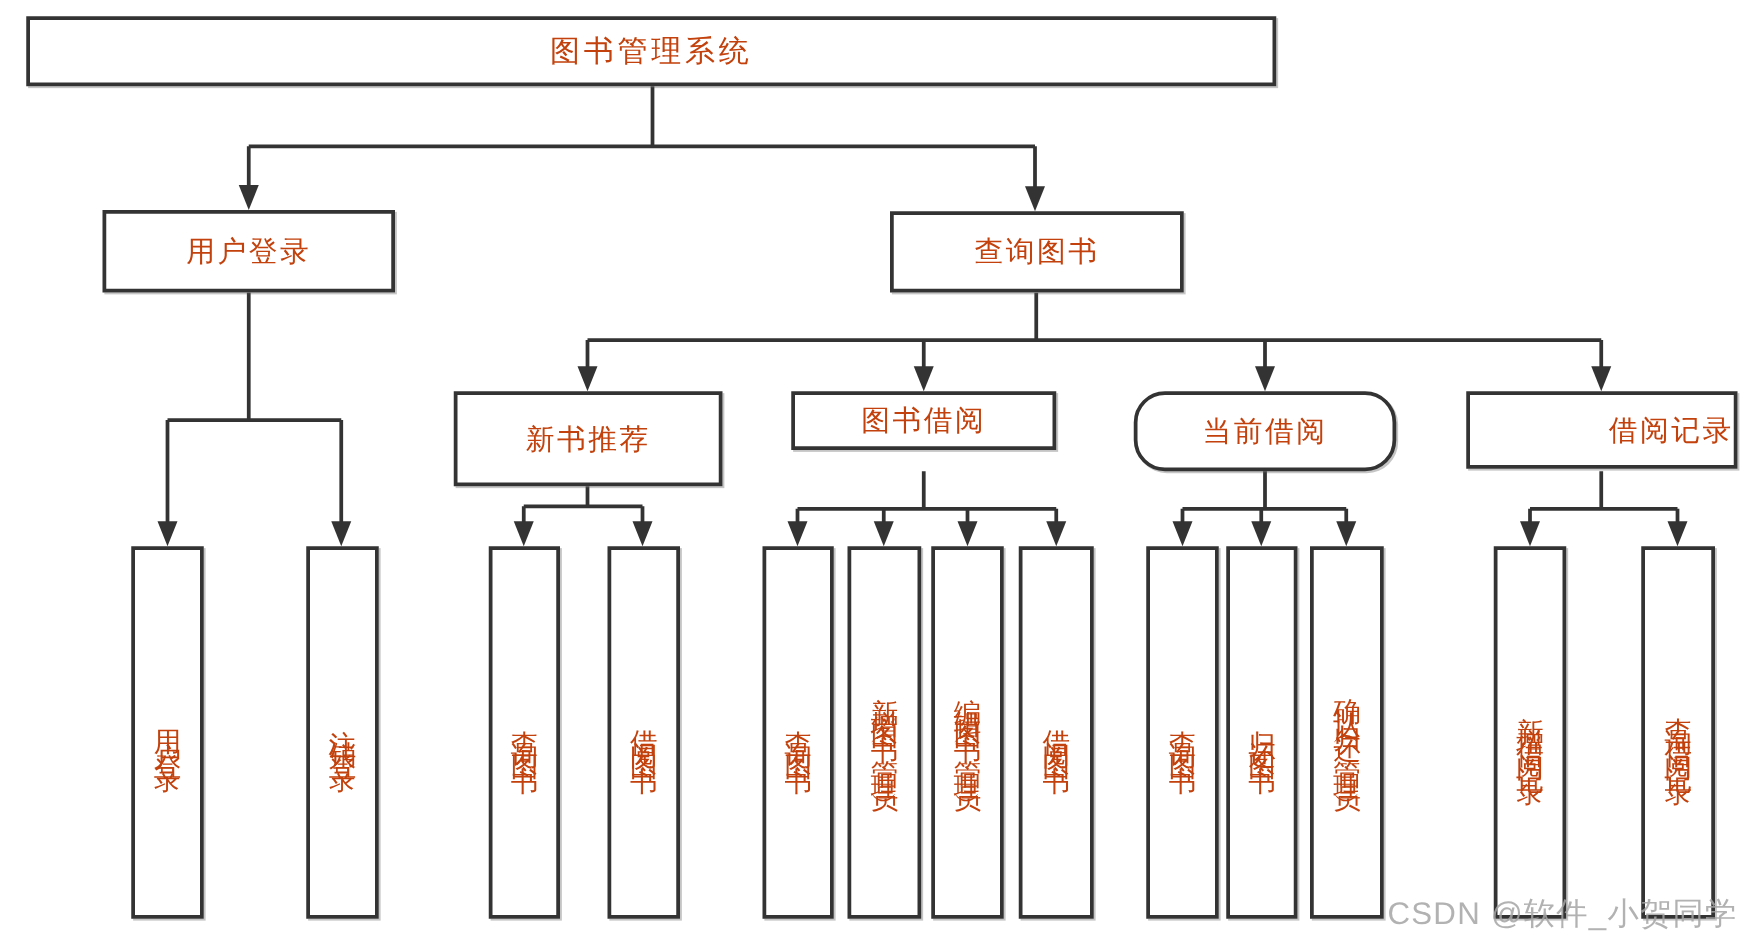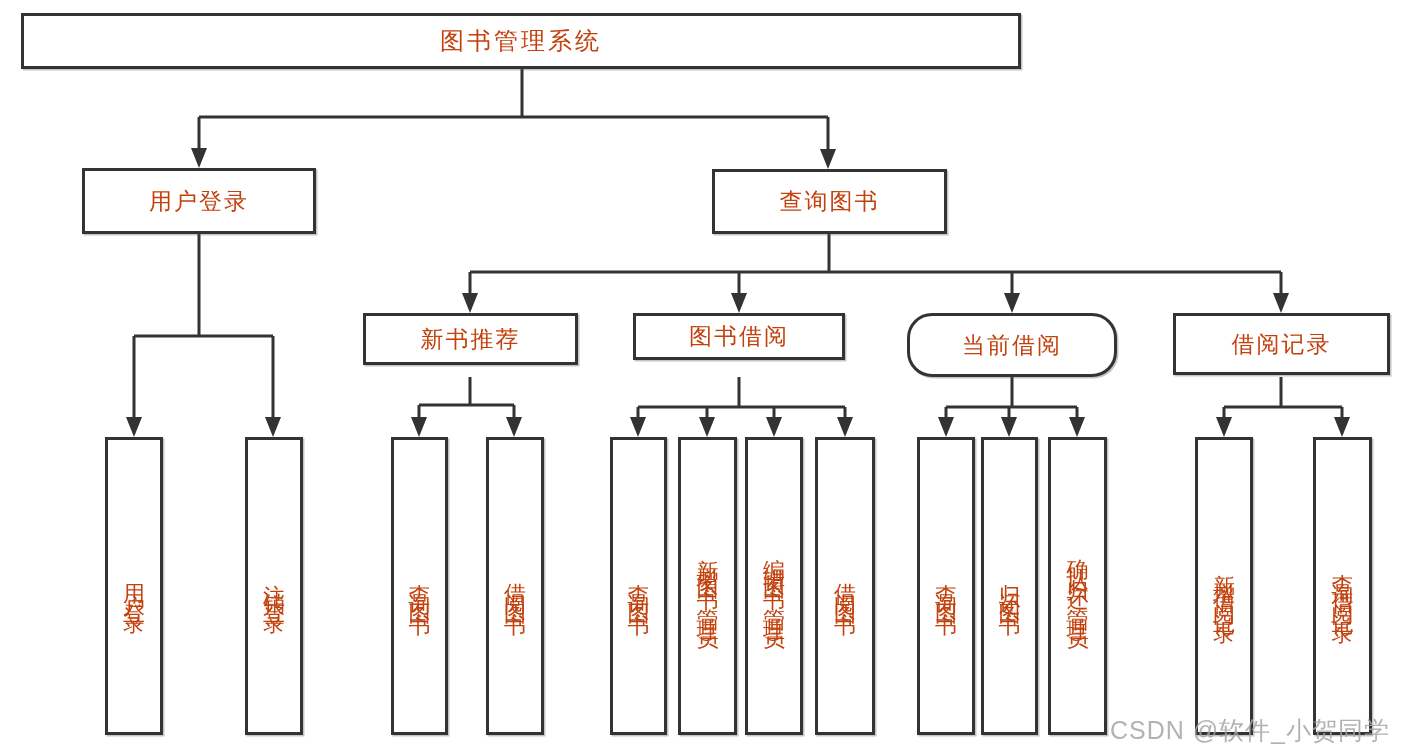--- a/index.html
+++ b/index.html
@@ -95,30 +95,30 @@
     <span>图书管理系统</span>
   </div>
 
   <div class="node hbox" style="left:82px; top:168px; width:234px; height:66px;">
     <span>用户登录</span>
   </div>
   <div class="node hbox" style="left:712px; top:169px; width:235px; height:65px;">
     <span>查询图书</span>
   </div>
 
-  <div class="node hbox" style="left:363px; top:313px; width:215px; height:52px;">
+  <div class="node hbox" style="left:363px; top:313px; width:215px; height:76px;">
     <span>新书推荐</span>
   </div>
   <div class="node hbox" style="left:633px; top:313px; width:212px; height:47px;">
     <span>图书借阅</span>
   </div>
   <div class="node hbox" style="left:907px; top:313px; width:210px; height:64px;border-radius:25px;">
     <span>当前借阅</span>
   </div>
-  <div class="node hbox" style="left:1173px; top:313px; width:217px; height:62px;">
+  <div class="node hbox" style="left:1173px; top:313px; width:217px; height:62px;justify-content:flex-end;">
     <span>借阅记录</span>
   </div>
 
   <div class="node vbox" style="left:105px; top:437px; width:58px; height:298px;">
     <span class="vtext">用户登录</span>
   </div>
   <div class="node vbox" style="left:245px; top:437px; width:58px; height:298px;">
     <span class="vtext">注销登录</span>
   </div>
 

